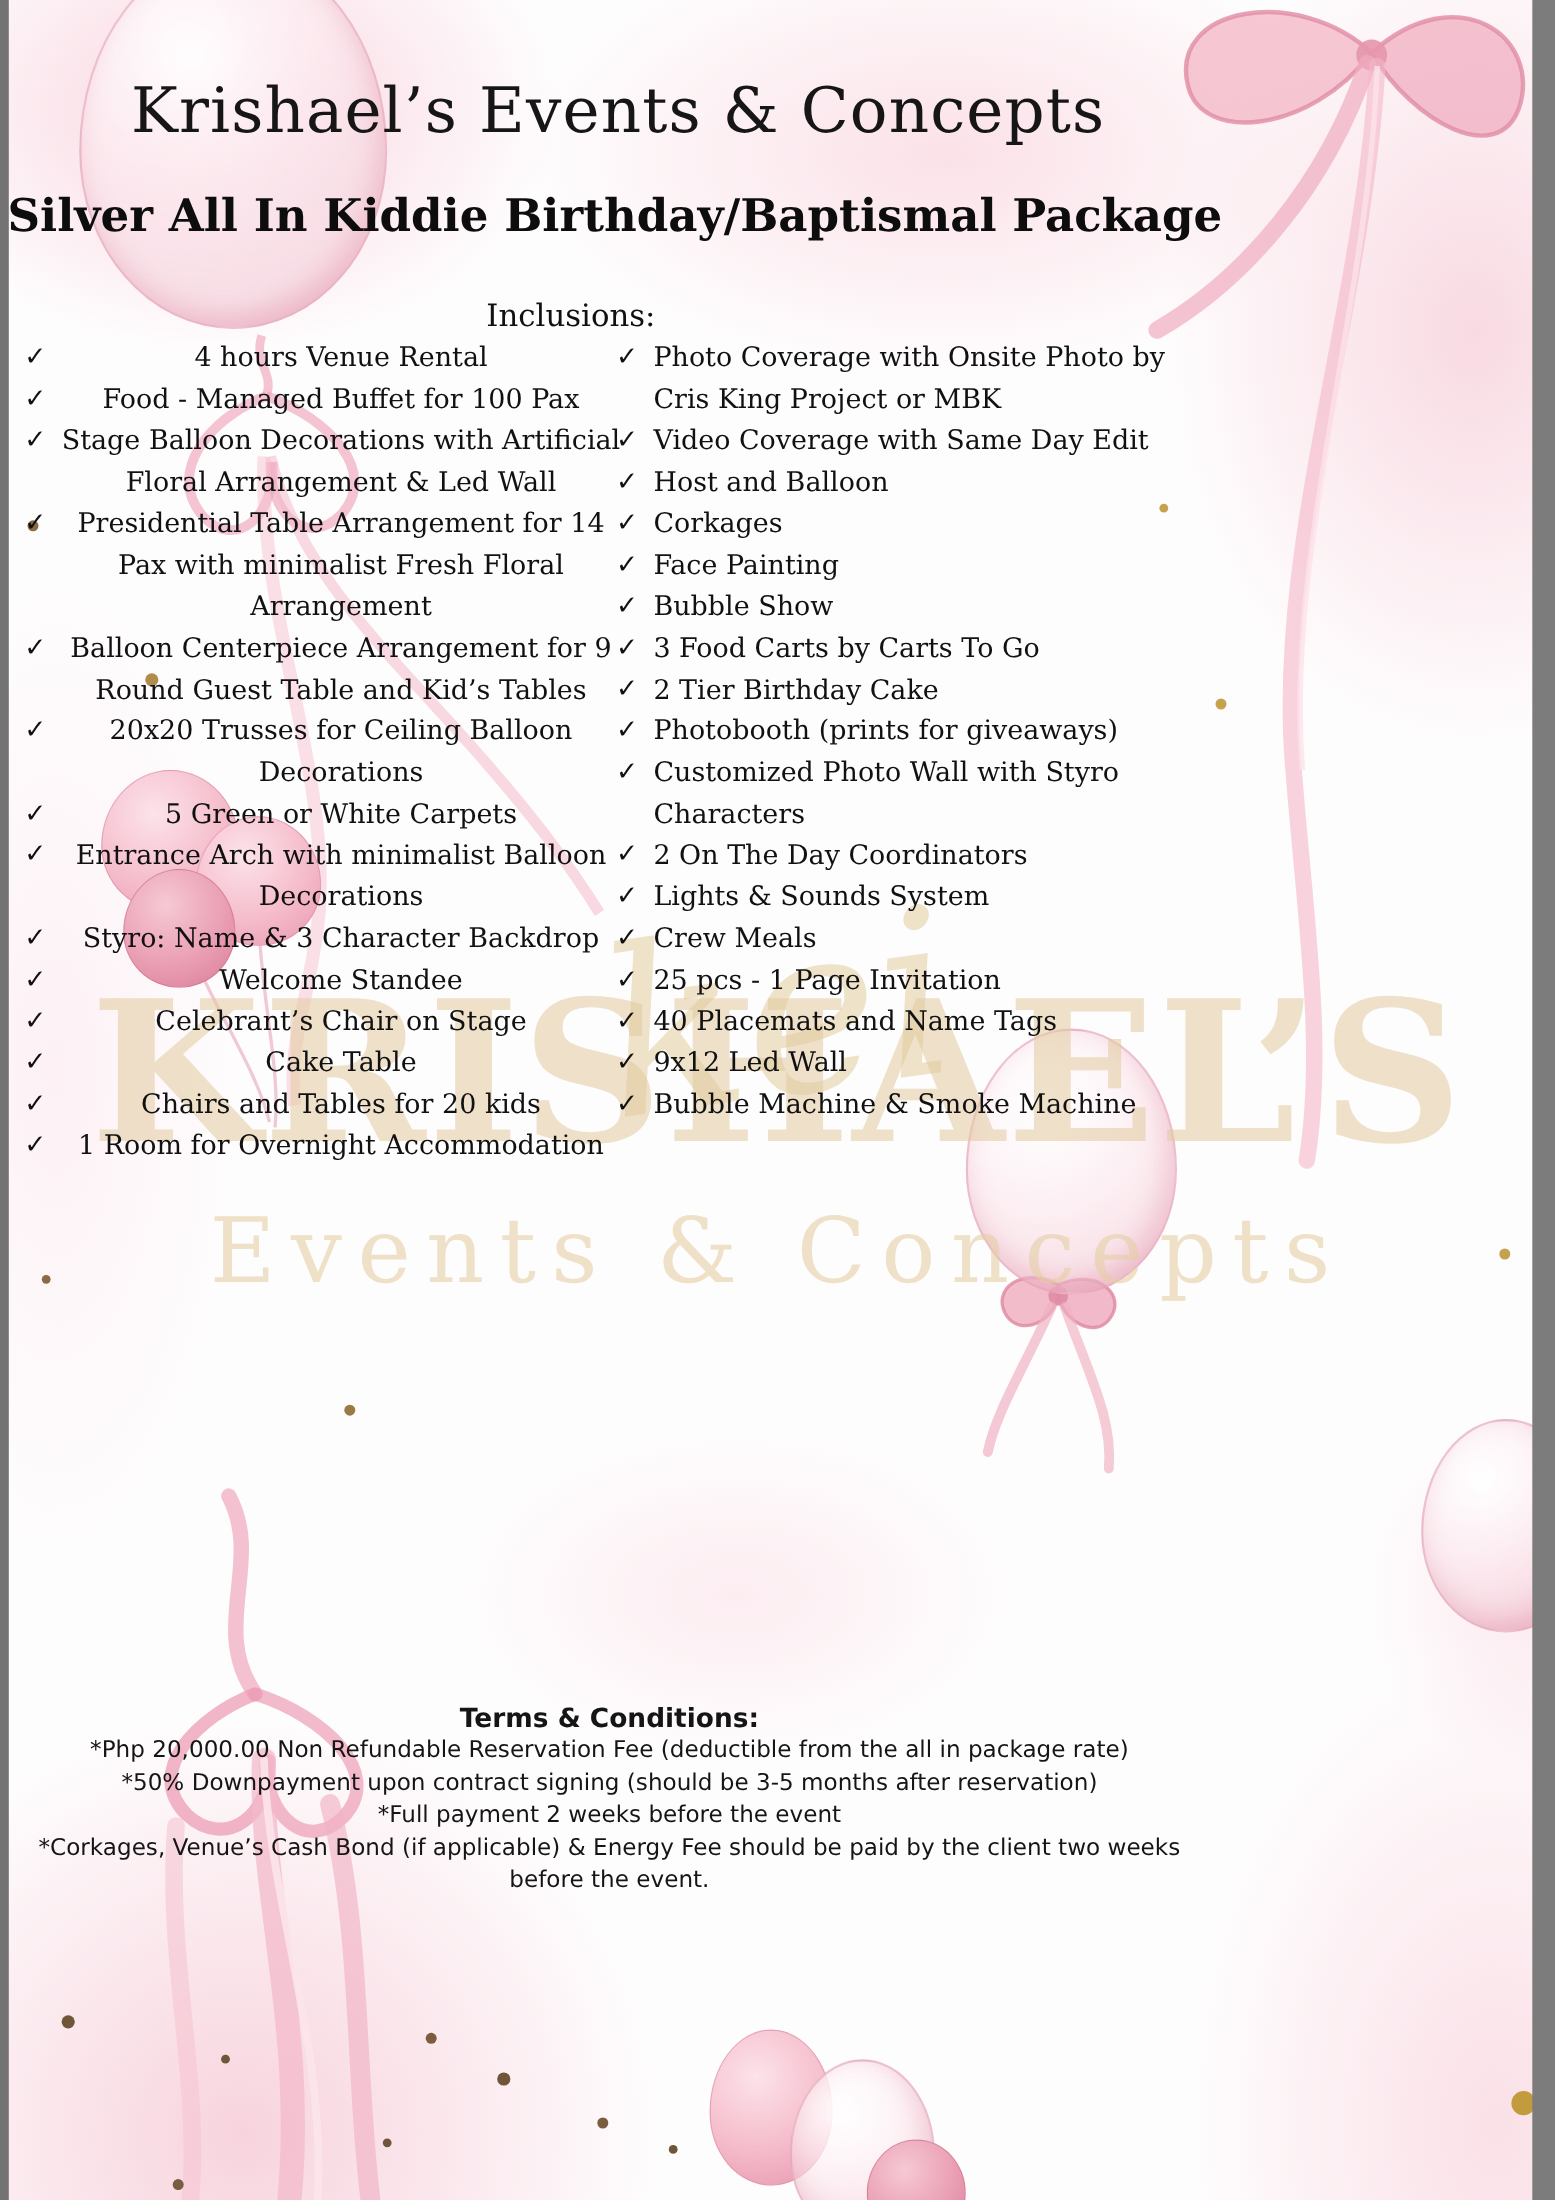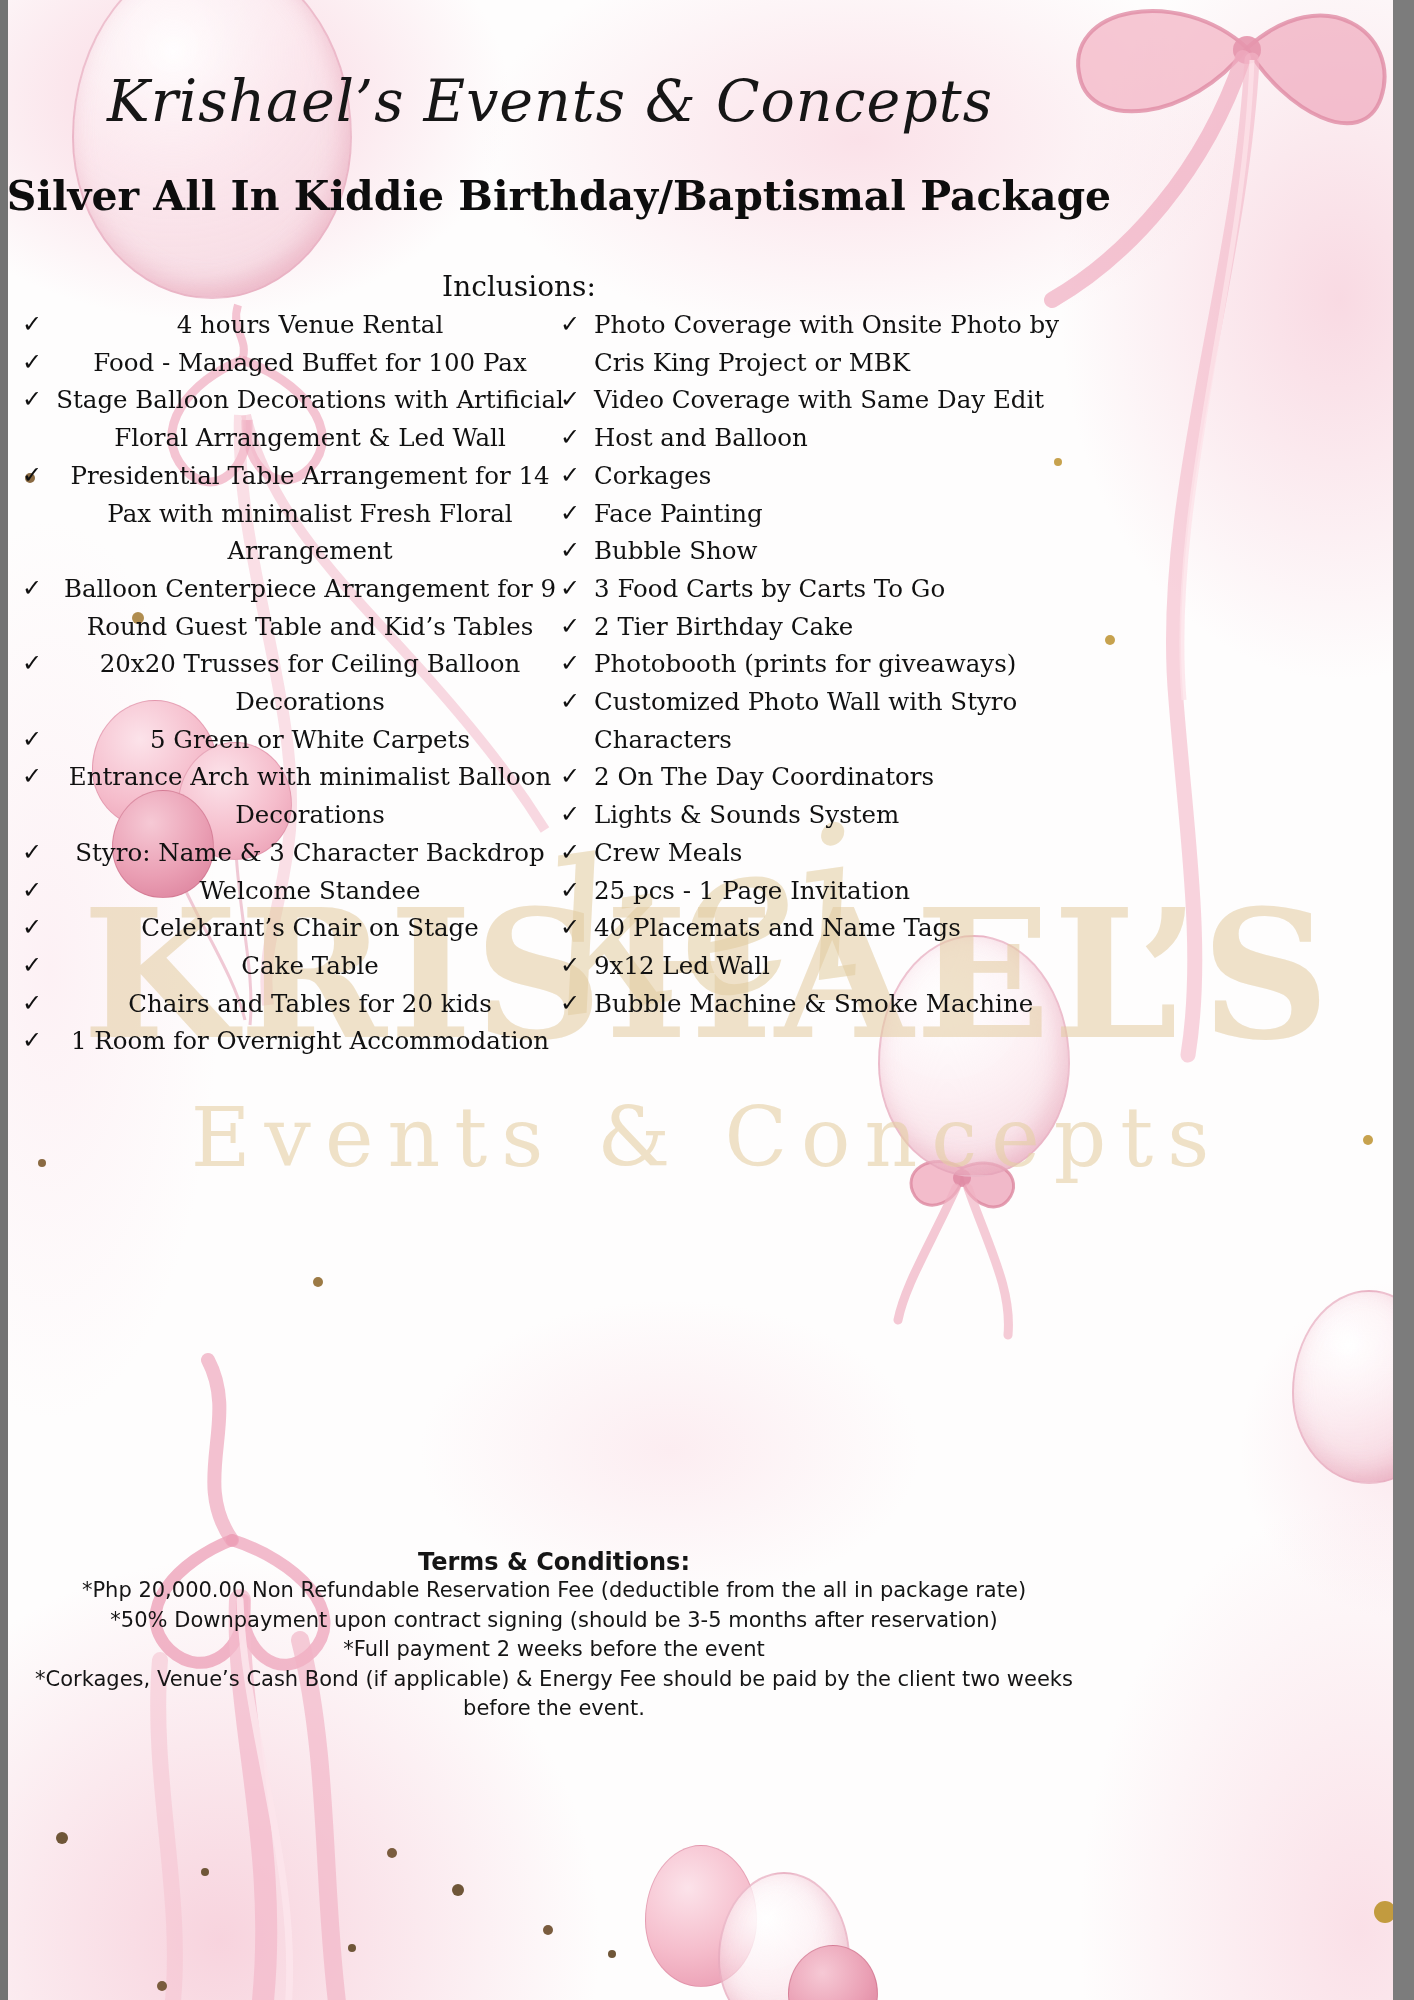--- a/index.html
+++ b/index.html
@@ -49,22 +49,23 @@
   
   .watermark{position:absolute;left:0;width:1414px;text-align:center;z-index:3;pointer-events:none;}
   .wm-script{top:800px;font-style:italic;font-size:210px;color:rgba(214,182,116,.38);transform:rotate(-8deg);}
   .wm-main{top:870px;font-size:178px;font-weight:bold;letter-spacing:2px;color:rgba(226,202,158,.55);}
   .wm-sub{top:1090px;font-size:82px;letter-spacing:14px;color:rgba(228,206,164,.6);}
 
   
   .textlayer{position:absolute;inset:0;z-index:4;}
   .brand{
     position:absolute;top:68px;left:0;width:1100px;text-align:center;
-    font-style:italic;font-size:57px;letter-spacing:1px;color:#161616;
+    font-size:57px;letter-spacing:1px;color:#161616;
     font-family:"DejaVu Serif","Liberation Serif",serif;
+    padding-left:12px;
   }
   .pkg-title{
     position:absolute;top:172px;left:0;width:1118px;text-align:center;
     font-weight:bold;font-size:41px;color:#0d0d0d;
   }
   .inclusions-label{
     position:absolute;top:270px;left:0;width:950px;text-align:center;
     font-size:28px;color:#111;padding-left:44px;
   }
   .col{position:absolute;top:306px;font-size:24.5px;line-height:37.7px;}

